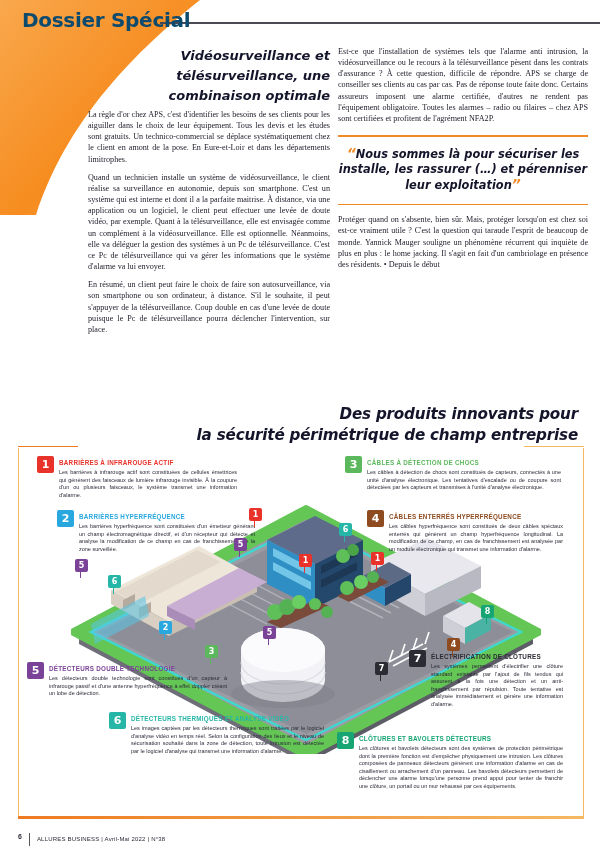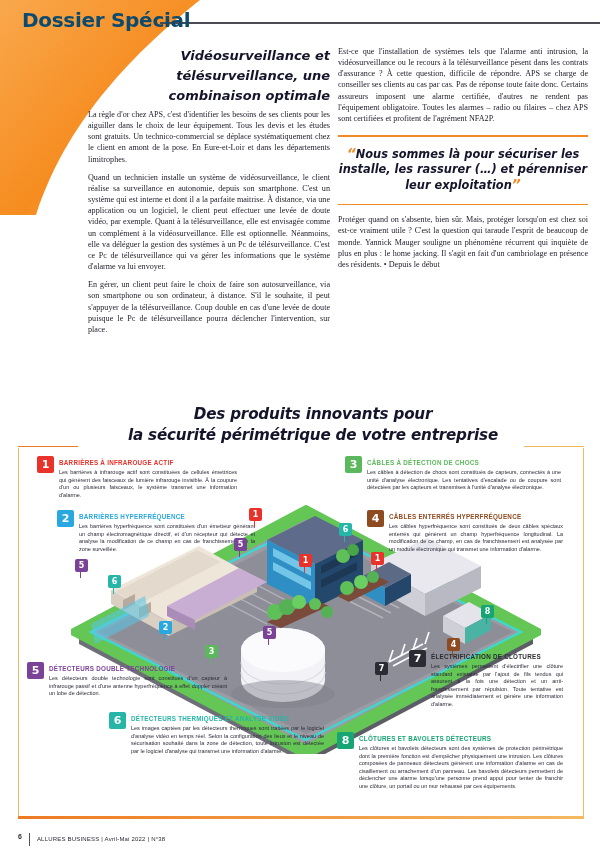--- a/index.html
+++ b/index.html
@@ -34,21 +34,21 @@
     font-size:11.4px;font-weight:bold;font-style:italic;line-height:15px;text-align:center;
     color:#14142b;font-family:"DejaVu Sans",sans-serif;position:relative;
   }
   .qmark{color:#f08a26;font-size:14px;}
   
   #infographic{
     position:absolute;left:18px;top:448px;width:566px;height:370px;
     border:1.4px solid #f5b860;border-top:none;background:#fff;box-sizing:border-box;
   }
   #info-title{
-    position:absolute;left:30px;top:404px;width:566px;height:48px;text-align:center;
+    position:absolute;left:12px;top:404px;width:566px;height:48px;text-align:right;
   }
   #info-title .line{
     font-size:15.2px;font-weight:bold;font-style:italic;color:#14142b;
     line-height:21px;font-family:"DejaVu Sans",sans-serif;letter-spacing:-0.2px;
   }
   #title-rule-left{position:absolute;left:18px;top:446px;width:60px;height:1.4px;background:#ee7a22;}
   #title-rule-right{position:absolute;left:524px;top:446px;width:60px;height:1.4px;background:#f5b860;}
   #bottom-rule{position:absolute;left:18px;top:816px;width:566px;height:2.6px;
     background:linear-gradient(90deg,#ee7a22 0%,#f5b860 100%);}
   .item{position:absolute;}
@@ -94,42 +94,42 @@
 <div id="header-rule"></div>
 <div id="dossier-title">Dossier Spécial</div>
 
 <div id="article">
 
   <div class="col" id="col-left">
     <div class="sub-head">Vidéosurveillance et télésurveillance, une combinaison optimale</div>
     <div class="body-copy">
       <p>La règle d'or chez APS, c'est d'identifier les besoins de ses clients pour les aiguiller dans le choix de leur équipement. Tous les devis et les études sont gratuits. Un technico-commercial se déplace systématiquement chez le client en amont de la pose. En Eure-et-Loir et dans les départements limitrophes.</p>
       <p>Quand un technicien installe un système de vidéosurveillance, le client réalise sa surveillance en autonomie, depuis son smartphone. C'est un système qui est interne et dont il a la parfaite maitrise. À distance, via une application ou un logiciel, le client peut effectuer une levée de doute vidéo, par exemple. Quant à la télésurveillance, elle est envisagée comme un complément à la vidéosurveillance. Elle est optionnelle. Néanmoins, elle va déléguer la gestion des systèmes à un Pc de télésurveillance. C'est ce Pc de télésurveillance qui va gérer les informations que le système d'alarme va lui envoyer.</p>
-      <p>En gérer, un client peut faire le choix de faire son autosurveillance, via son smartphone ou son ordinateur, à distance. S'il le souhaite, il peut s'appuyer de la télésurveillance. Coup double en cas d'une levée de doute puisque le Pc de télésurveillance pourra déclencher l'intervention, sur place.</p>
+      <p>En résumé, un client peut faire le choix de faire son autosurveillance, via son smartphone ou son ordinateur, à distance. S'il le souhaite, il peut s'appuyer de la télésurveillance. Coup double en cas d'une levée de doute puisque le Pc de télésurveillance pourra déclencher l'intervention, sur place.</p>
     </div>
   </div>
 
   <div class="col" id="col-right">
     <div class="body-copy">
       <p>Est-ce que l'installation de systèmes tels que l'alarme anti intrusion, la vidéosurveillance ou le recours à la télésurveillance pèsent dans les contrats d'assurance ? À cette question, difficile de répondre. APS se charge de conseiller ses clients au cas par cas. Pas de réponse toute faite donc. Certains assureurs imposent une alarme certifiée, d'autres ne rendent pas l'équipement obligatoire. Toutes les alarmes – radio ou filaires – chez APS sont certifiées et profitent de l'agrément NFA2P.</p>
     </div>
     <div class="quote-rule"></div>
     <div id="pull-quote">
       <span class="qmark">“</span><span>Nous sommes là pour sécuriser les installe, les rassurer (…) et pérenniser leur exploitation</span><span class="qmark">”</span>
     </div>
     <div class="quote-rule"></div>
     <div class="body-copy">
       <p>Protéger quand on s'absente, bien sûr. Mais, protéger lorsqu'on est chez soi est-ce vraiment utile ? C'est la question qui taraude l'esprit de beaucoup de monde. Yannick Mauger souligne un phénomène récurrent qui inquiète de plus en plus : le home jacking. Il s'agit en fait d'un cambriolage en présence des résidents. • Depuis le début</p>
     </div>
   </div>
 </div>
 
 <div id="info-title">
   <div class="line">Des produits innovants pour</div>
-  <div class="line">la sécurité périmétrique de votre entreprise</div>
+  <div class="line">la sécurité périmétrique de champ entreprise</div>
 </div>
 <div id="title-rule-left"></div>
 <div id="title-rule-right"></div>
 
 <div id="infographic">
 
   <div id="scene">
     <svg width="470" height="250" viewBox="0 0 470 250">
 
       <polygon points="235,8 462,128 235,248 8,128" fill="#9b9ba3"></polygon>

